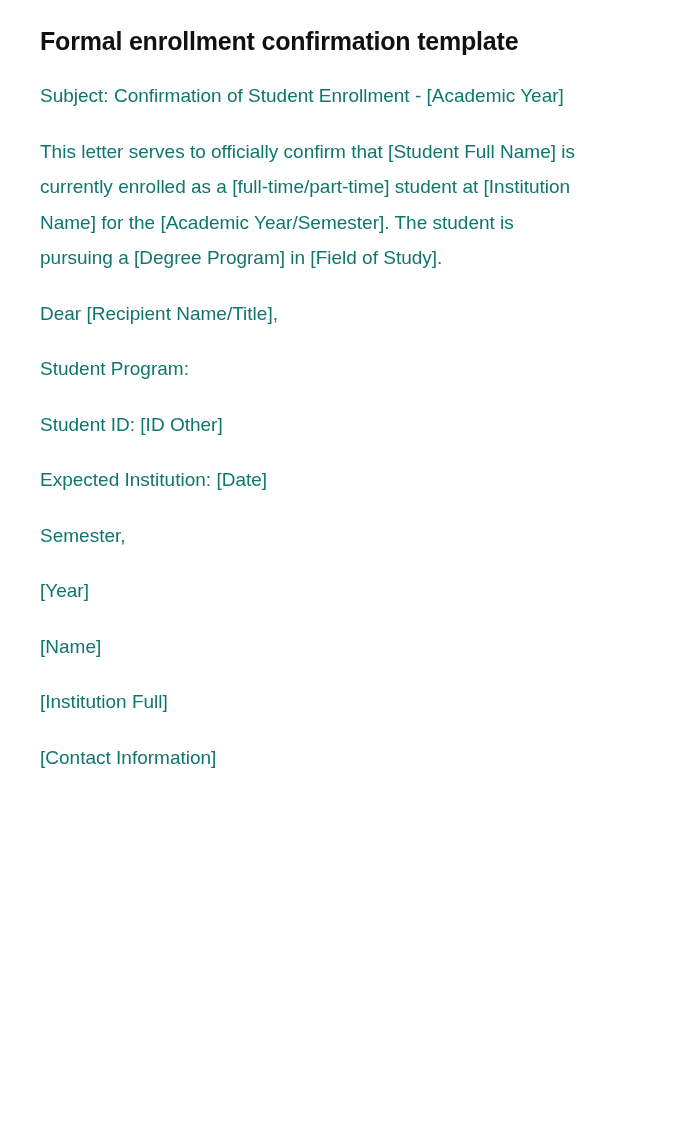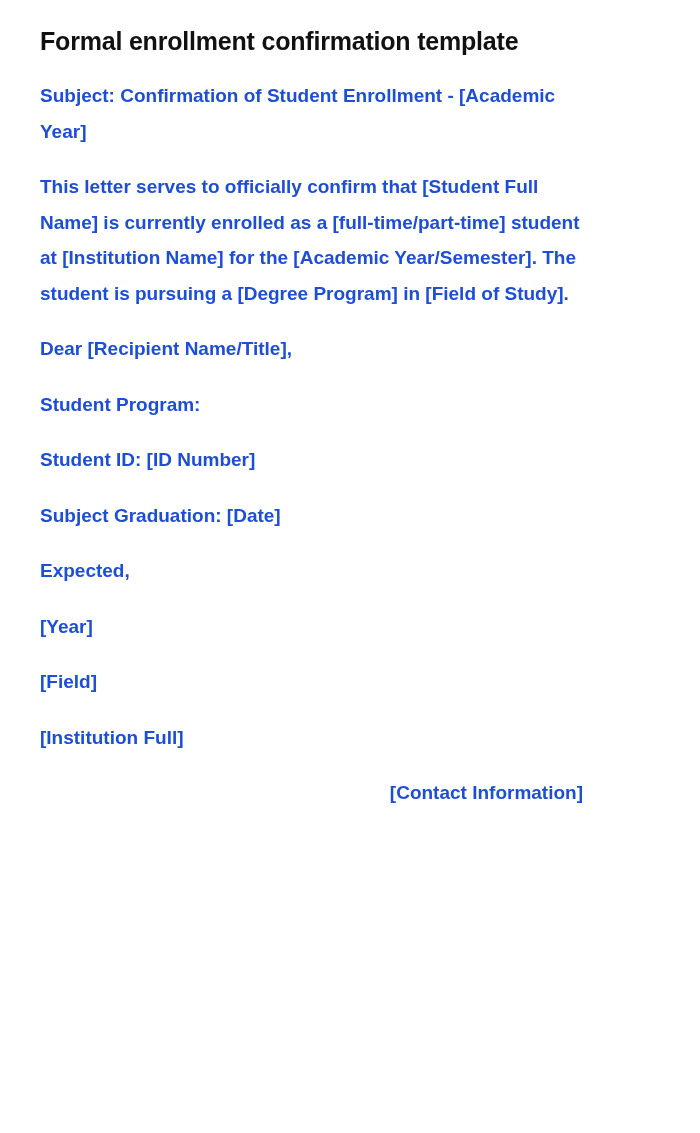--- a/index.html
+++ b/index.html
@@ -32,46 +32,45 @@
     margin: 0 0 21px 0;
   }
 
   .doc-body {
     display: block;
   }
 
   .para {
     font-size: 19px;
     line-height: 35.5px;
-    font-weight: bold;
-    color: #1d4ed8;
+    font-weight: normal;
+    color: #0f766e;
     margin: 0 0 20px 0;
     max-width: 600px;
     word-wrap: break-word;
   }
 
   .para:last-child {
     margin-bottom: 0;
-    text-align: right;
   }
 </style>
 </head>
 <body>
 
 <div class="page">
 
   <h1 class="doc-title">Formal enrollment confirmation template</h1>
 
   <div class="doc-body">
     <p class="para">Subject: Confirmation of Student Enrollment - [Academic Year]</p>
     <p class="para">This letter serves to officially confirm that [Student Full Name] is currently enrolled as a [full-time/part-time] student at [Institution Name] for the [Academic Year/Semester]. The student is pursuing a [Degree Program] in [Field of Study].</p>
     <p class="para">Dear [Recipient Name/Title],</p>
     <p class="para">Student Program:</p>
-    <p class="para">Student ID: [ID Number]</p>
-    <p class="para">Subject Graduation: [Date]</p>
-    <p class="para">Expected,</p>
+    <p class="para">Student ID: [ID Other]</p>
+    <p class="para">Expected Institution: [Date]</p>
+    <p class="para">Semester,</p>
     <p class="para">[Year]</p>
-    <p class="para">[Field]</p>
+    <p class="para">[Name]</p>
     <p class="para">[Institution Full]</p>
     <p class="para">[Contact Information]</p>
   </div>
 
 </div>
 
 </body></html>

